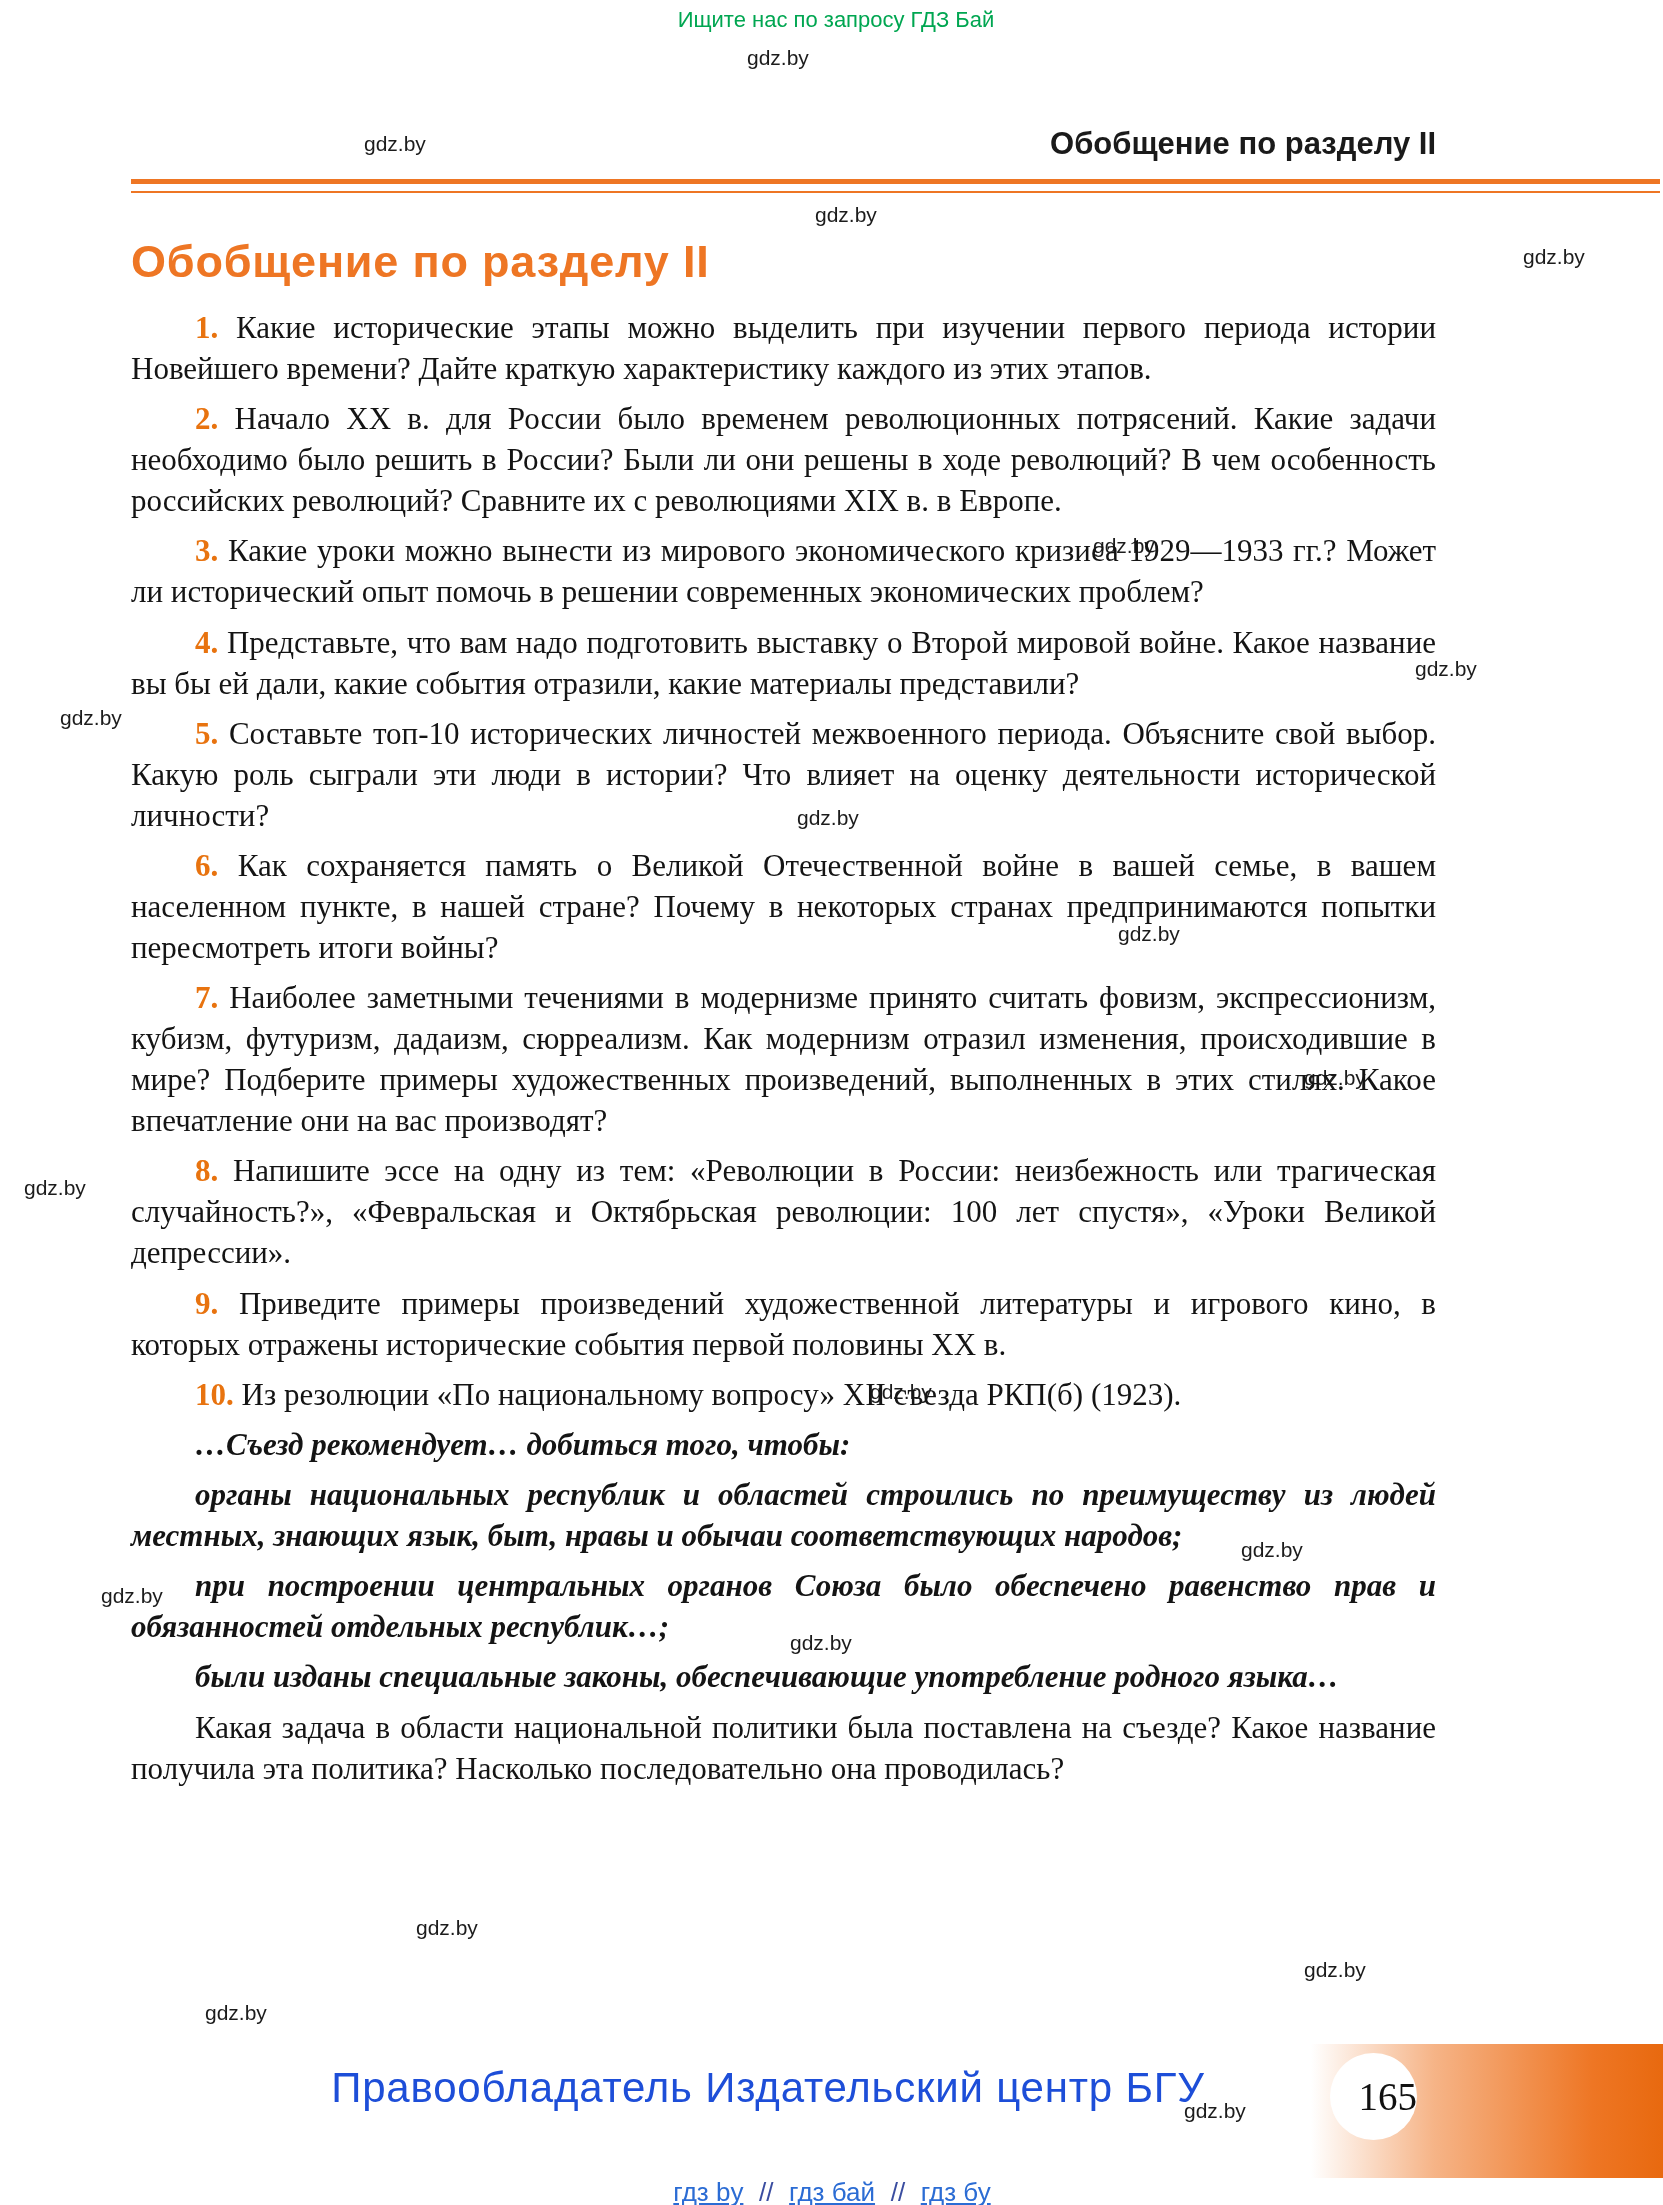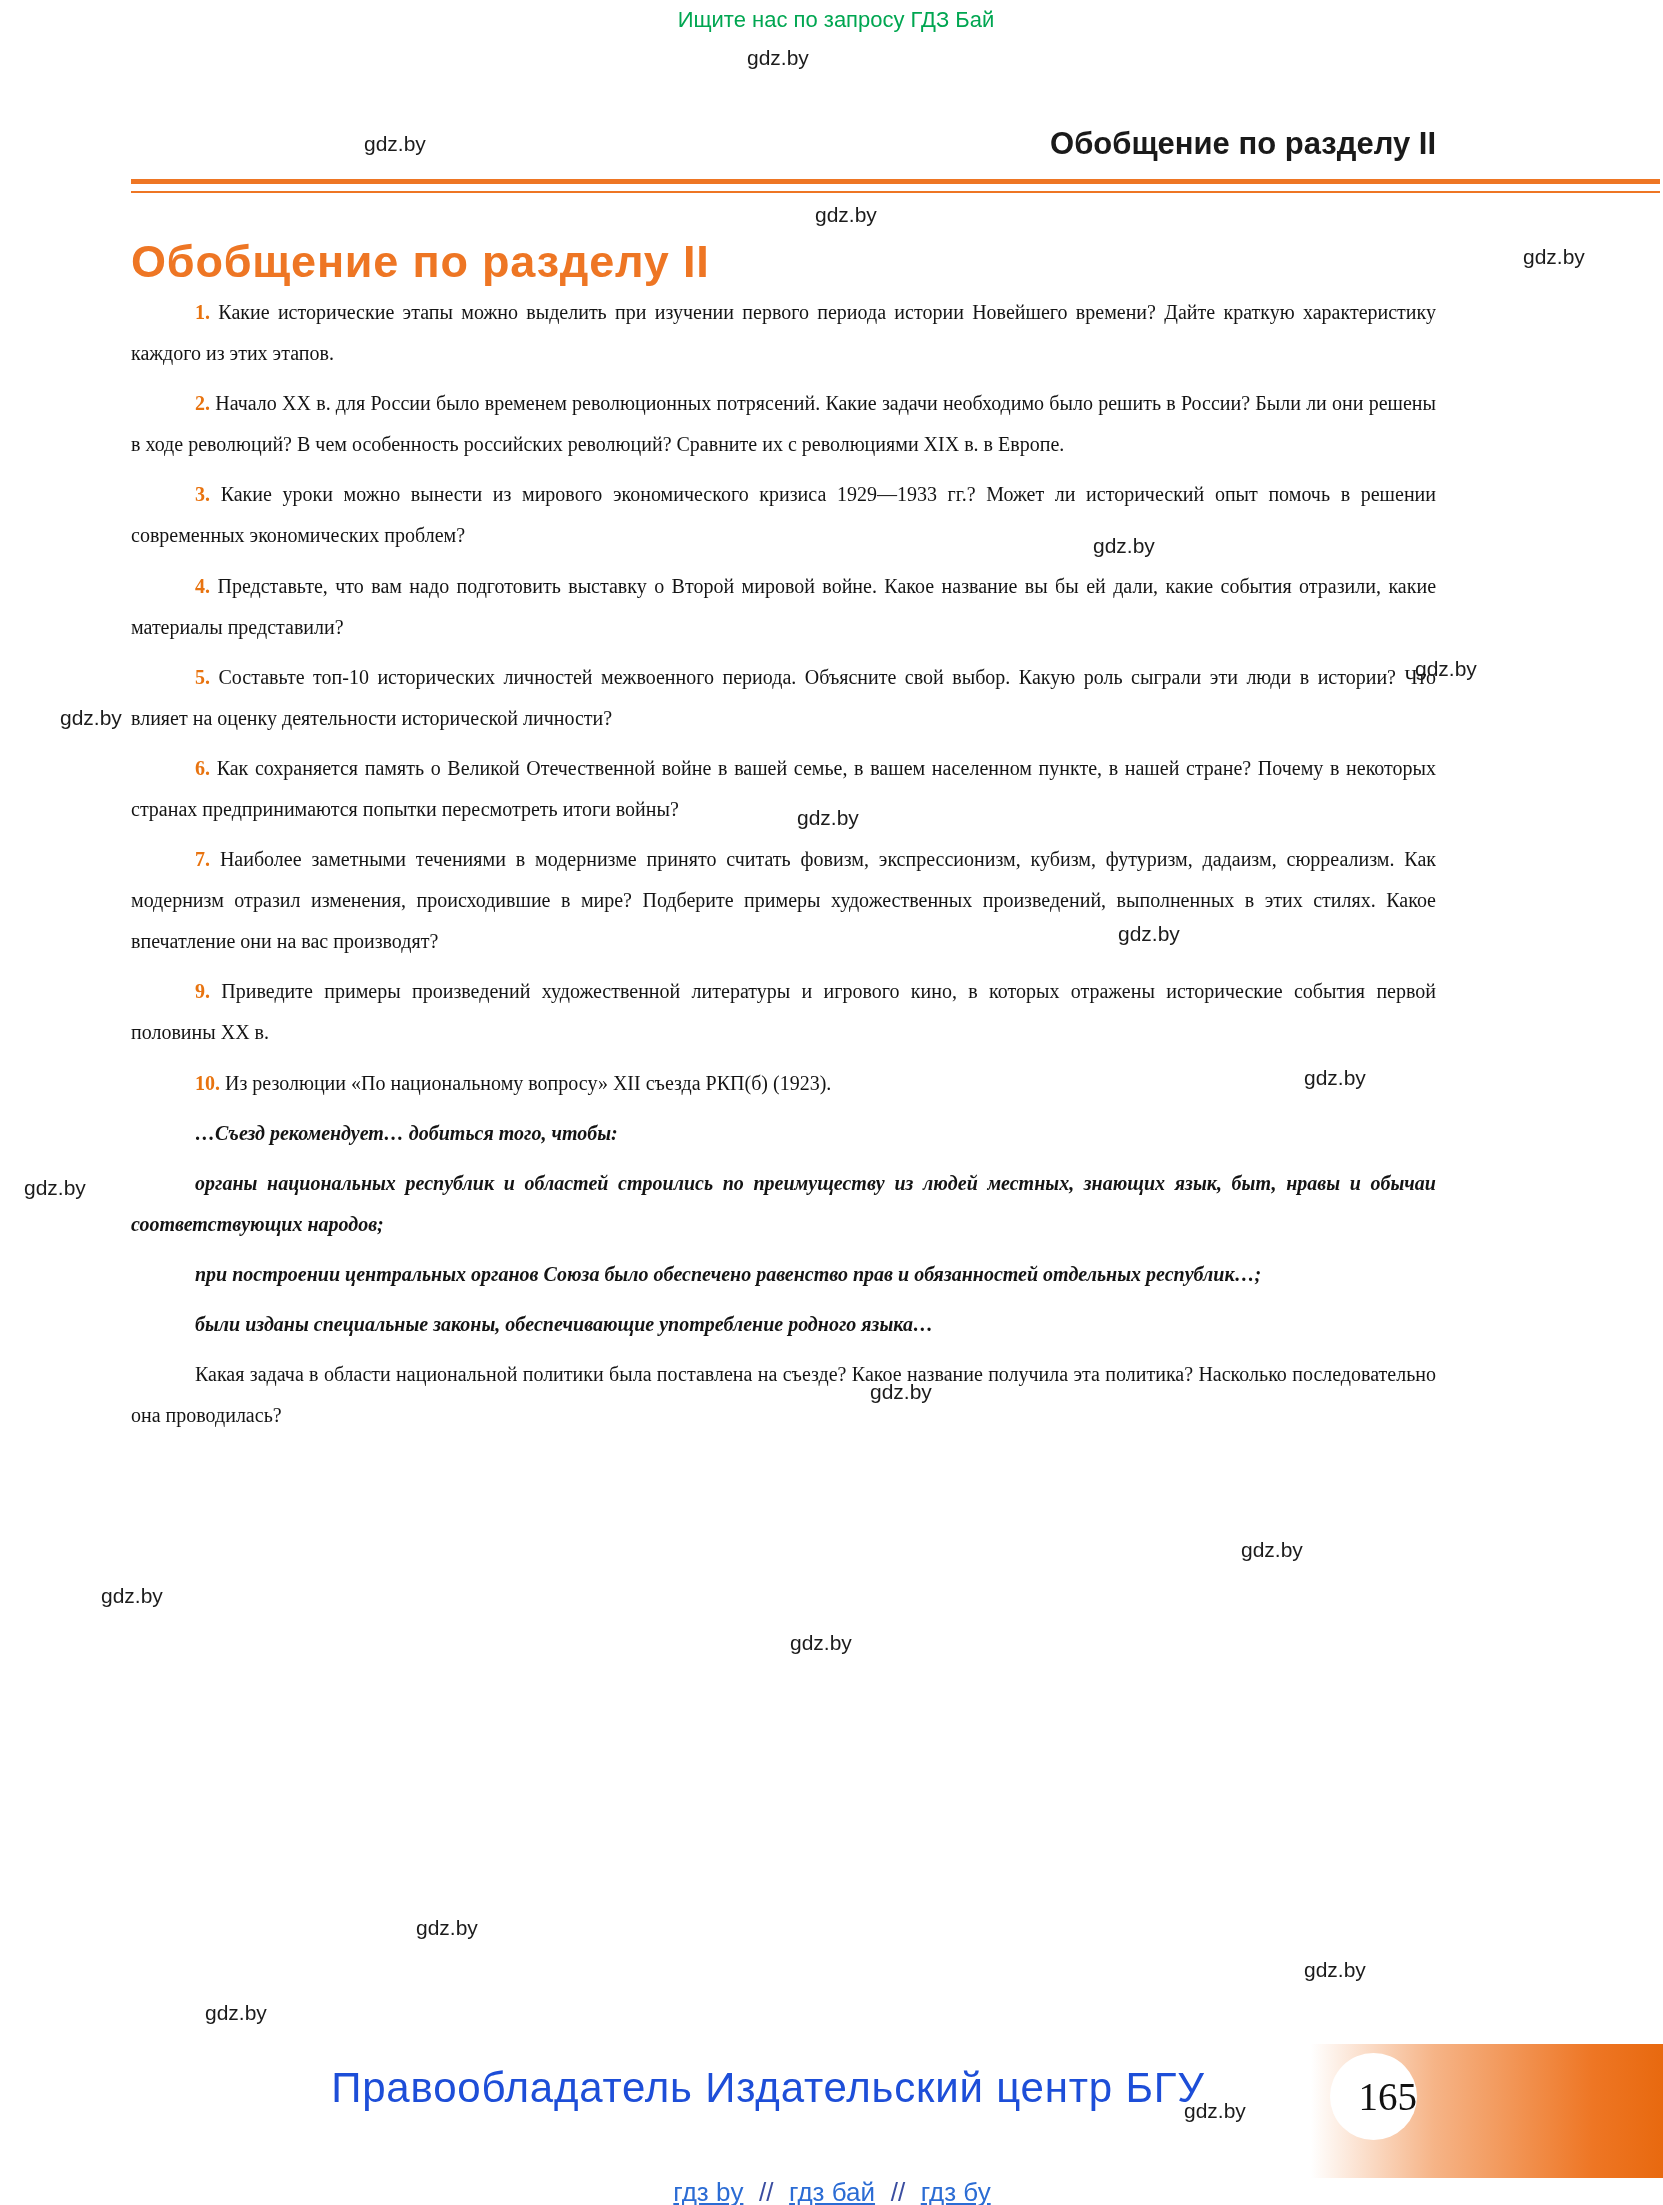--- a/index.html
+++ b/index.html
@@ -23,22 +23,22 @@
   .header-rule {
     position:absolute; top:179px; left:131px; width:1529px; height:14.3px;
     border-top:5.9px solid #ee7624; border-bottom:2.5px solid #ee7624;
   }
   .section-title {
     position:absolute; top:236px; left:131px;
     font-family:"Liberation Sans", sans-serif; font-weight:bold;
     font-size:45px; color:#ee7624; letter-spacing:0.8px;
   }
   .content {
-    position:absolute; top:292px; left:131px; width:1305px;
-    font-size:20px; line-height:41px; text-align:justify; color:#141414;
+    position:absolute; top:307px; left:131px; width:1305px;
+    font-size:31px; line-height:41px; text-align:justify; color:#141414;
   }
   .content p { text-indent:64px; margin-top:9.2px; }
   .content p:first-child { margin-top:0; }
   .qnum { color:#e8730f; font-weight:bold; }
   .quote-line { font-style:italic; font-weight:bold; margin-top:11px; }
   .closing { margin-top:13.4px; }
   .copyright {
     position:absolute; top:2064px; left:0; width:1536px; text-align:center;
     font-family:"Liberation Sans", sans-serif; font-size:42px; color:#1d4ed8;
     letter-spacing:0.8px;
@@ -114,20 +114,24 @@
     </p>
     <p>
       <span class="qnum">6.</span>
       <span>Как сохраняется память о Великой Отечественной войне в вашей семье, в вашем населенном пункте, в нашей стране? Почему в некоторых странах предпринимаются попытки пересмотреть итоги войны?</span>
     </p>
     <p>
       <span class="qnum">7.</span>
       <span>Наиболее заметными течениями в модернизме принято считать фовизм, экспрессионизм, кубизм, футуризм, дадаизм, сюрреализм. Как модернизм отразил изменения, происходившие в мире? Подберите примеры художественных произведений, выполненных в этих стилях. Какое впечатление они на вас производят?</span>
     </p>
     <p>
+      <span class="qnum">8.</span>
+      <span>Напишите эссе на одну из тем: «Революции в России: неизбежность или трагическая случайность?», «Февральская и Октябрьская революции: 100 лет спустя», «Уроки Великой депрессии».</span>
+    </p>
+    <p>
       <span class="qnum">9.</span>
       <span>Приведите примеры произведений художественной литературы и игрового кино, в которых отражены исторические события первой половины XX в.</span>
     </p>
     <p>
       <span class="qnum">10.</span>
       <span>Из резолюции «По национальному вопросу» XII съезда РКП(б) (1923).</span>
     </p>
 
     <p class="quote-line">…Съезд рекомендует… добиться того, чтобы:</p>
     <p class="quote-line">органы национальных республик и областей строились по преимуществу из людей местных, знающих язык, быт, нравы и обычаи соответствующих народов;</p>

